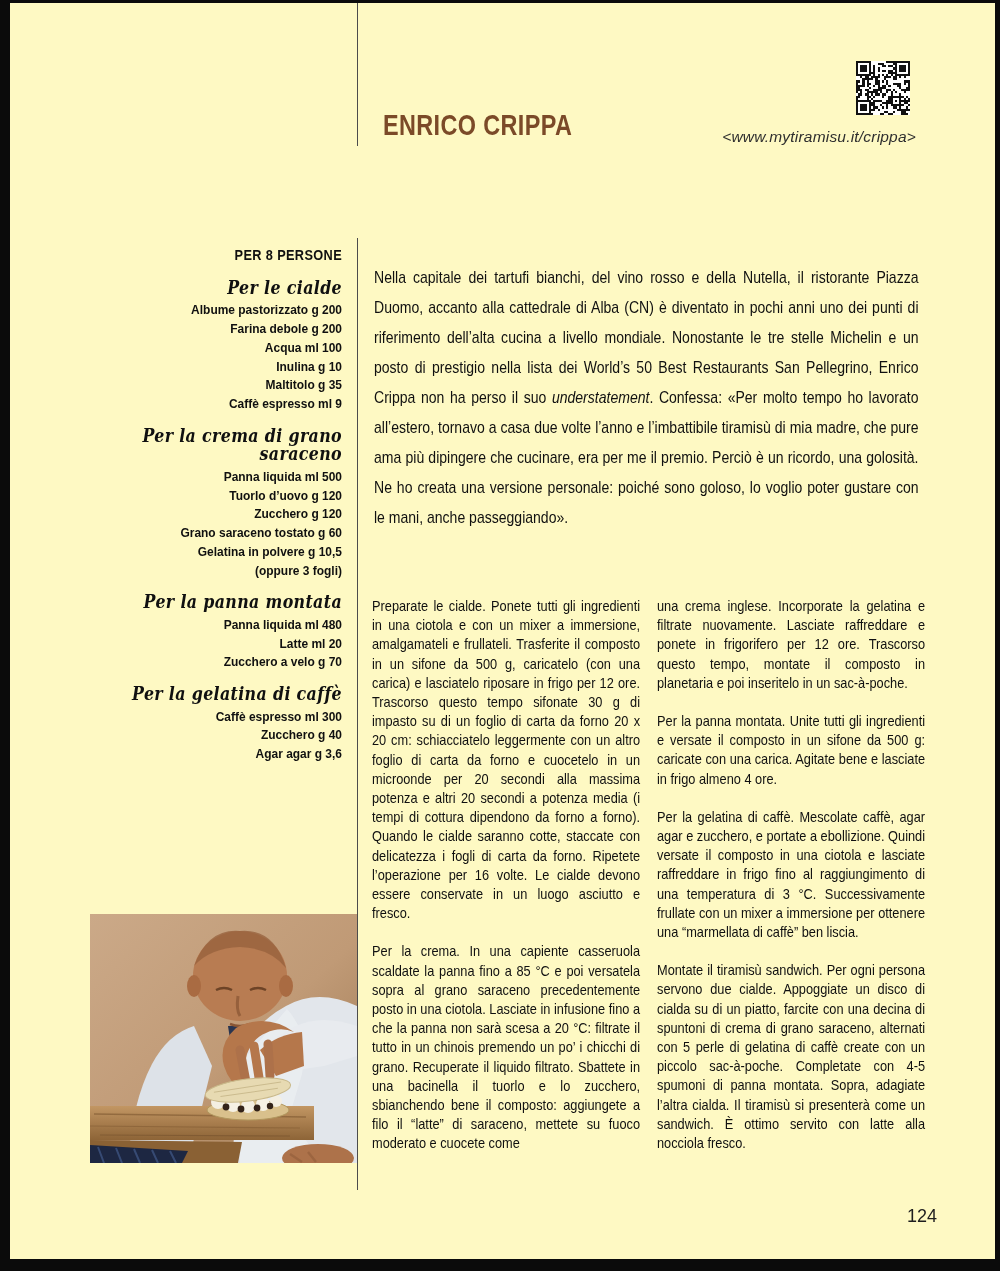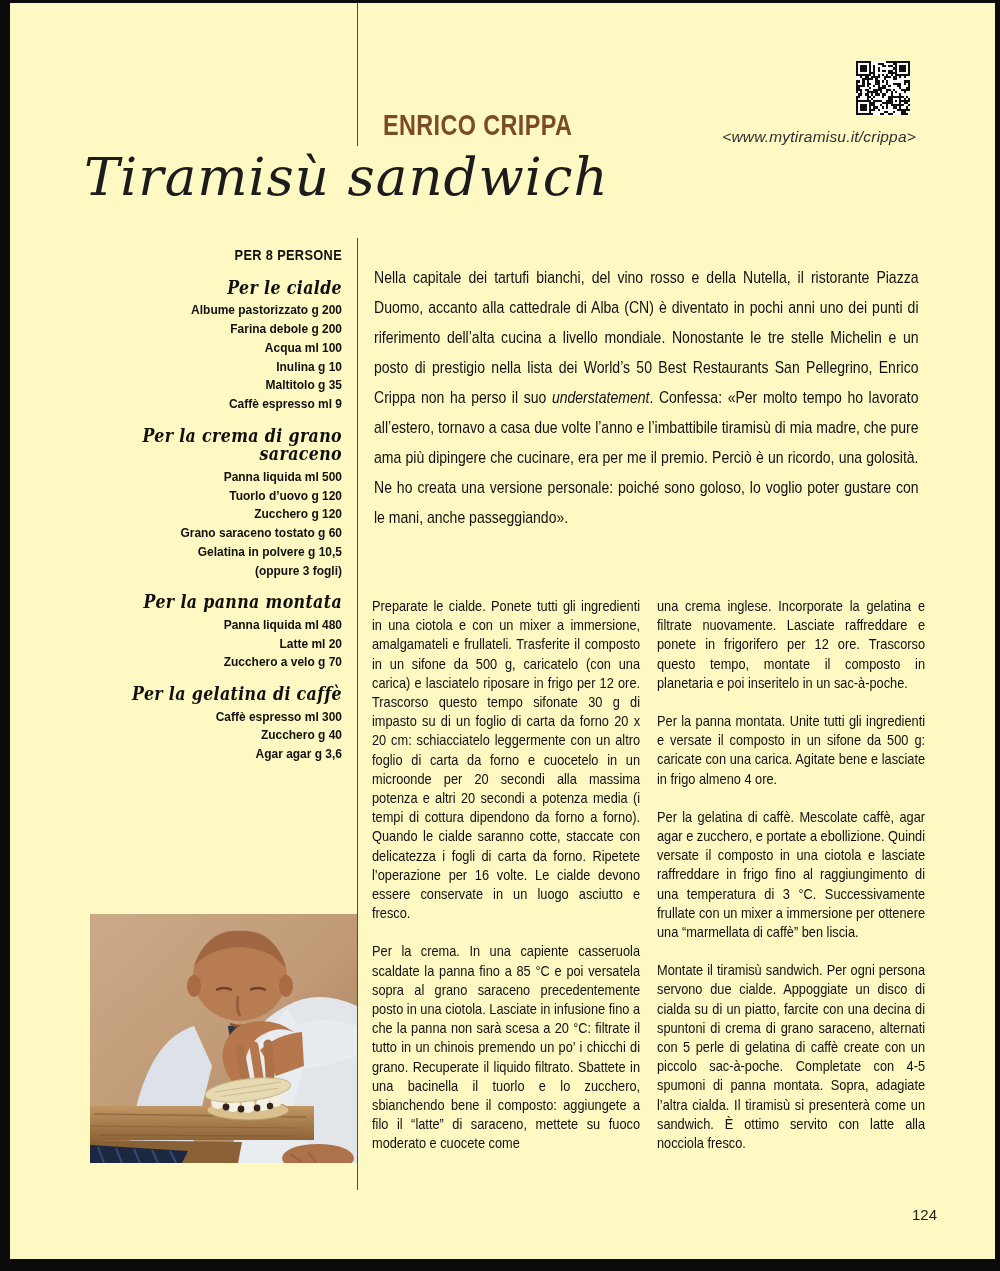--- a/index.html
+++ b/index.html
@@ -44,21 +44,21 @@
 
   .method{position:absolute;top:597px;width:306px;
           transform:scaleX(.876);transform-origin:0 0;
           font-size:14.6px;line-height:19.2px;text-align:justify;color:#101010;
           hyphens:auto;}
   .method p{margin:0 0 19px 0;}
   .col1{left:372px;} .col2{left:657px;}
 
   .photo{position:absolute;left:90px;top:914px;width:267px;height:249px;}
 
-  .pagenum{position:absolute;right:63px;top:1206px;font-size:15px;color:#1e1e1e;}
+  .pagenum{position:absolute;right:63px;top:1206px;font-size:18px;color:#1e1e1e;}
 </style>
 </head>
 <body>
 
 <div class="page">
 
   <div class="frame frame-left"></div>
   <div class="frame frame-top"></div>
   <div class="frame frame-right"></div>
   <div class="frame frame-bottom"></div>
@@ -70,21 +70,20 @@
 
   <div class="qr">
     <svg id="qr-svg" width="54" height="54" viewBox="0 0 25 25" shape-rendering="crispEdges" aria-hidden="true">
       <rect width="25" height="25" fill="#ffffff"></rect>
       <path id="qr-path" fill="#111111" d="M0 0h1v1h-1zM1 0h1v1h-1zM2 0h1v1h-1zM3 0h1v1h-1zM4 0h1v1h-1zM5 0h1v1h-1zM6 0h1v1h-1zM14 0h1v1h-1zM15 0h1v1h-1zM16 0h1v1h-1zM17 0h1v1h-1zM18 0h1v1h-1zM19 0h1v1h-1zM20 0h1v1h-1zM21 0h1v1h-1zM22 0h1v1h-1zM23 0h1v1h-1zM24 0h1v1h-1zM0 1h1v1h-1zM6 1h1v1h-1zM10 1h1v1h-1zM11 1h1v1h-1zM12 1h1v1h-1zM17 1h1v1h-1zM18 1h1v1h-1zM24 1h1v1h-1zM0 2h1v1h-1zM2 2h1v1h-1zM3 2h1v1h-1zM4 2h1v1h-1zM6 2h1v1h-1zM8 2h1v1h-1zM12 2h1v1h-1zM13 2h1v1h-1zM15 2h1v1h-1zM16 2h1v1h-1zM18 2h1v1h-1zM20 2h1v1h-1zM21 2h1v1h-1zM22 2h1v1h-1zM24 2h1v1h-1zM0 3h1v1h-1zM2 3h1v1h-1zM3 3h1v1h-1zM4 3h1v1h-1zM6 3h1v1h-1zM8 3h1v1h-1zM10 3h1v1h-1zM17 3h1v1h-1zM18 3h1v1h-1zM20 3h1v1h-1zM21 3h1v1h-1zM22 3h1v1h-1zM24 3h1v1h-1zM0 4h1v1h-1zM2 4h1v1h-1zM3 4h1v1h-1zM4 4h1v1h-1zM6 4h1v1h-1zM8 4h1v1h-1zM10 4h1v1h-1zM12 4h1v1h-1zM13 4h1v1h-1zM15 4h1v1h-1zM16 4h1v1h-1zM18 4h1v1h-1zM20 4h1v1h-1zM21 4h1v1h-1zM22 4h1v1h-1zM24 4h1v1h-1zM0 5h1v1h-1zM6 5h1v1h-1zM7 5h1v1h-1zM8 5h1v1h-1zM15 5h1v1h-1zM16 5h1v1h-1zM17 5h1v1h-1zM18 5h1v1h-1zM24 5h1v1h-1zM0 6h1v1h-1zM1 6h1v1h-1zM2 6h1v1h-1zM3 6h1v1h-1zM4 6h1v1h-1zM5 6h1v1h-1zM6 6h1v1h-1zM8 6h1v1h-1zM10 6h1v1h-1zM12 6h1v1h-1zM14 6h1v1h-1zM16 6h1v1h-1zM18 6h1v1h-1zM19 6h1v1h-1zM20 6h1v1h-1zM21 6h1v1h-1zM22 6h1v1h-1zM23 6h1v1h-1zM24 6h1v1h-1zM2 7h1v1h-1zM4 7h1v1h-1zM5 7h1v1h-1zM7 7h1v1h-1zM8 7h1v1h-1zM9 7h1v1h-1zM10 7h1v1h-1zM13 7h1v1h-1zM14 7h1v1h-1zM15 7h1v1h-1zM17 7h1v1h-1zM18 7h1v1h-1zM20 7h1v1h-1zM22 7h1v1h-1zM3 8h1v1h-1zM4 8h1v1h-1zM5 8h1v1h-1zM6 8h1v1h-1zM7 8h1v1h-1zM9 8h1v1h-1zM13 8h1v1h-1zM17 8h1v1h-1zM18 8h1v1h-1zM0 9h1v1h-1zM1 9h1v1h-1zM3 9h1v1h-1zM5 9h1v1h-1zM9 9h1v1h-1zM10 9h1v1h-1zM12 9h1v1h-1zM14 9h1v1h-1zM22 9h1v1h-1zM23 9h1v1h-1zM24 9h1v1h-1zM0 10h1v1h-1zM3 10h1v1h-1zM5 10h1v1h-1zM6 10h1v1h-1zM9 10h1v1h-1zM10 10h1v1h-1zM14 10h1v1h-1zM17 10h1v1h-1zM18 10h1v1h-1zM19 10h1v1h-1zM20 10h1v1h-1zM22 10h1v1h-1zM24 10h1v1h-1zM0 11h1v1h-1zM1 11h1v1h-1zM2 11h1v1h-1zM3 11h1v1h-1zM5 11h1v1h-1zM8 11h1v1h-1zM10 11h1v1h-1zM12 11h1v1h-1zM13 11h1v1h-1zM15 11h1v1h-1zM19 11h1v1h-1zM20 11h1v1h-1zM24 11h1v1h-1zM0 12h1v1h-1zM1 12h1v1h-1zM6 12h1v1h-1zM10 12h1v1h-1zM11 12h1v1h-1zM12 12h1v1h-1zM13 12h1v1h-1zM20 12h1v1h-1zM23 12h1v1h-1zM24 12h1v1h-1zM0 13h1v1h-1zM1 13h1v1h-1zM2 13h1v1h-1zM4 13h1v1h-1zM5 13h1v1h-1zM8 13h1v1h-1zM9 13h1v1h-1zM10 13h1v1h-1zM11 13h1v1h-1zM14 13h1v1h-1zM15 13h1v1h-1zM17 13h1v1h-1zM21 13h1v1h-1zM22 13h1v1h-1zM23 13h1v1h-1zM24 13h1v1h-1zM0 14h1v1h-1zM2 14h1v1h-1zM5 14h1v1h-1zM6 14h1v1h-1zM7 14h1v1h-1zM8 14h1v1h-1zM9 14h1v1h-1zM11 14h1v1h-1zM14 14h1v1h-1zM16 14h1v1h-1zM18 14h1v1h-1zM22 14h1v1h-1zM1 15h1v1h-1zM2 15h1v1h-1zM4 15h1v1h-1zM5 15h1v1h-1zM7 15h1v1h-1zM9 15h1v1h-1zM10 15h1v1h-1zM12 15h1v1h-1zM13 15h1v1h-1zM16 15h1v1h-1zM20 15h1v1h-1zM0 16h1v1h-1zM1 16h1v1h-1zM5 16h1v1h-1zM6 16h1v1h-1zM8 16h1v1h-1zM12 16h1v1h-1zM15 16h1v1h-1zM16 16h1v1h-1zM17 16h1v1h-1zM18 16h1v1h-1zM19 16h1v1h-1zM20 16h1v1h-1zM21 16h1v1h-1zM23 16h1v1h-1zM0 17h1v1h-1zM5 17h1v1h-1zM7 17h1v1h-1zM15 17h1v1h-1zM16 17h1v1h-1zM20 17h1v1h-1zM22 17h1v1h-1zM24 17h1v1h-1zM0 18h1v1h-1zM1 18h1v1h-1zM2 18h1v1h-1zM3 18h1v1h-1zM4 18h1v1h-1zM5 18h1v1h-1zM6 18h1v1h-1zM8 18h1v1h-1zM9 18h1v1h-1zM10 18h1v1h-1zM11 18h1v1h-1zM14 18h1v1h-1zM15 18h1v1h-1zM16 18h1v1h-1zM18 18h1v1h-1zM20 18h1v1h-1zM21 18h1v1h-1zM22 18h1v1h-1zM23 18h1v1h-1zM24 18h1v1h-1zM0 19h1v1h-1zM6 19h1v1h-1zM7 19h1v1h-1zM8 19h1v1h-1zM12 19h1v1h-1zM13 19h1v1h-1zM14 19h1v1h-1zM15 19h1v1h-1zM16 19h1v1h-1zM20 19h1v1h-1zM22 19h1v1h-1zM23 19h1v1h-1zM0 20h1v1h-1zM2 20h1v1h-1zM3 20h1v1h-1zM4 20h1v1h-1zM6 20h1v1h-1zM7 20h1v1h-1zM8 20h1v1h-1zM11 20h1v1h-1zM14 20h1v1h-1zM16 20h1v1h-1zM17 20h1v1h-1zM18 20h1v1h-1zM19 20h1v1h-1zM20 20h1v1h-1zM21 20h1v1h-1zM24 20h1v1h-1zM0 21h1v1h-1zM2 21h1v1h-1zM3 21h1v1h-1zM4 21h1v1h-1zM6 21h1v1h-1zM8 21h1v1h-1zM9 21h1v1h-1zM12 21h1v1h-1zM14 21h1v1h-1zM17 21h1v1h-1zM18 21h1v1h-1zM20 21h1v1h-1zM23 21h1v1h-1zM0 22h1v1h-1zM2 22h1v1h-1zM3 22h1v1h-1zM4 22h1v1h-1zM6 22h1v1h-1zM7 22h1v1h-1zM8 22h1v1h-1zM10 22h1v1h-1zM19 22h1v1h-1zM20 22h1v1h-1zM21 22h1v1h-1zM22 22h1v1h-1zM23 22h1v1h-1zM24 22h1v1h-1zM0 23h1v1h-1zM6 23h1v1h-1zM13 23h1v1h-1zM14 23h1v1h-1zM17 23h1v1h-1zM21 23h1v1h-1zM22 23h1v1h-1zM0 24h1v1h-1zM1 24h1v1h-1zM2 24h1v1h-1zM3 24h1v1h-1zM4 24h1v1h-1zM5 24h1v1h-1zM6 24h1v1h-1zM7 24h1v1h-1zM11 24h1v1h-1zM12 24h1v1h-1zM15 24h1v1h-1zM16 24h1v1h-1zM21 24h1v1h-1zM22 24h1v1h-1zM23 24h1v1h-1z"></path>
     </svg>
   </div>
 
   <div class="url">&lt;www.mytiramisu.it/crippa&gt;</div>
 
-  <div class="title">Tiramisù sandwich</div>
 
   <aside class="ingredients">
     <div class="serves">PER 8 PERSONE</div>
 
     <div class="ing-group">
       <div class="ing-head">Per le cialde</div>
       <div class="ing-item">Albume pastorizzato g 200</div>
       <div class="ing-item">Farina debole g 200</div>
       <div class="ing-item">Acqua ml 100</div>
       <div class="ing-item">Inulina g 10</div>

